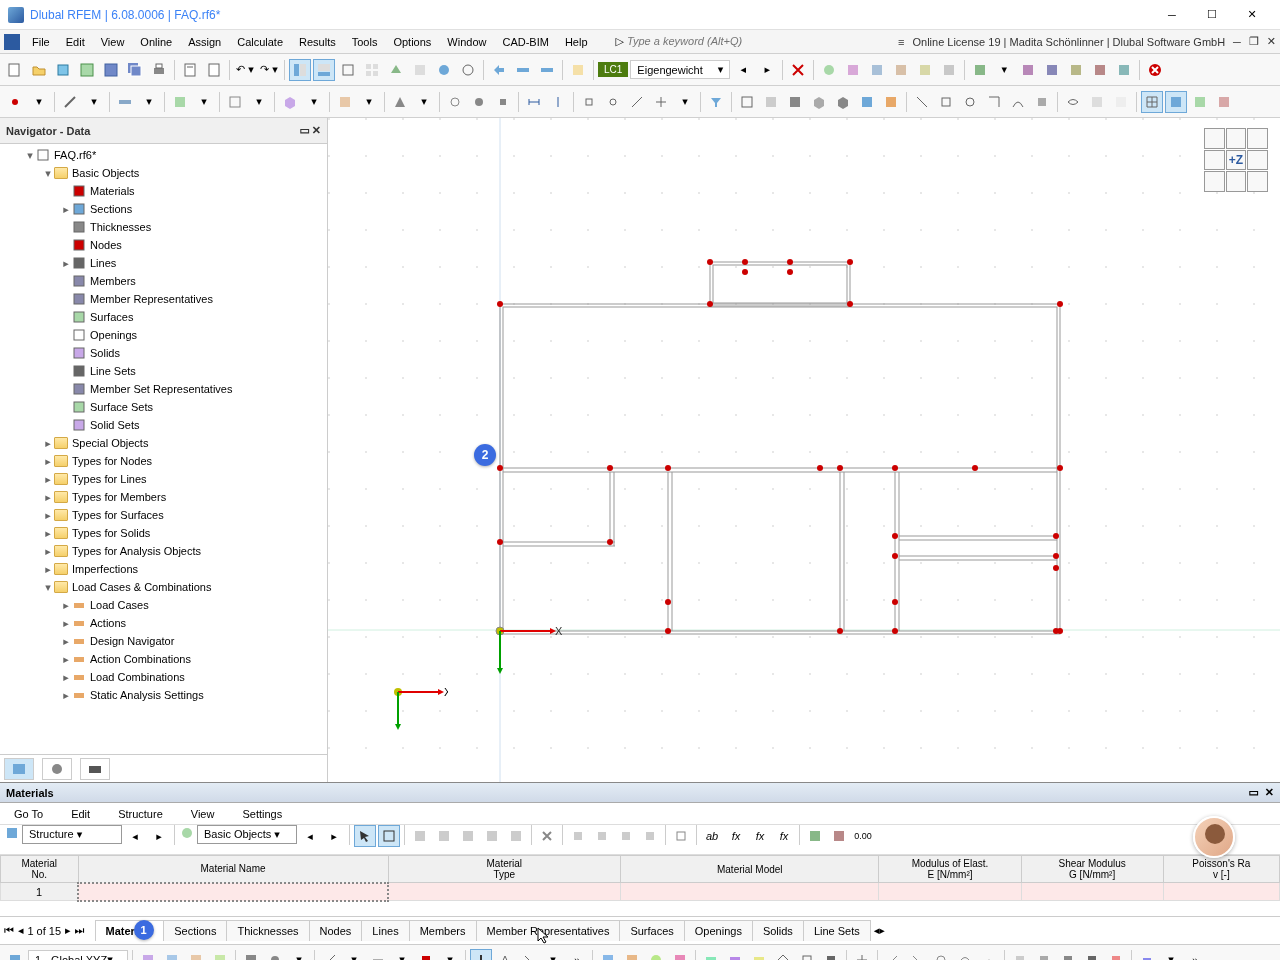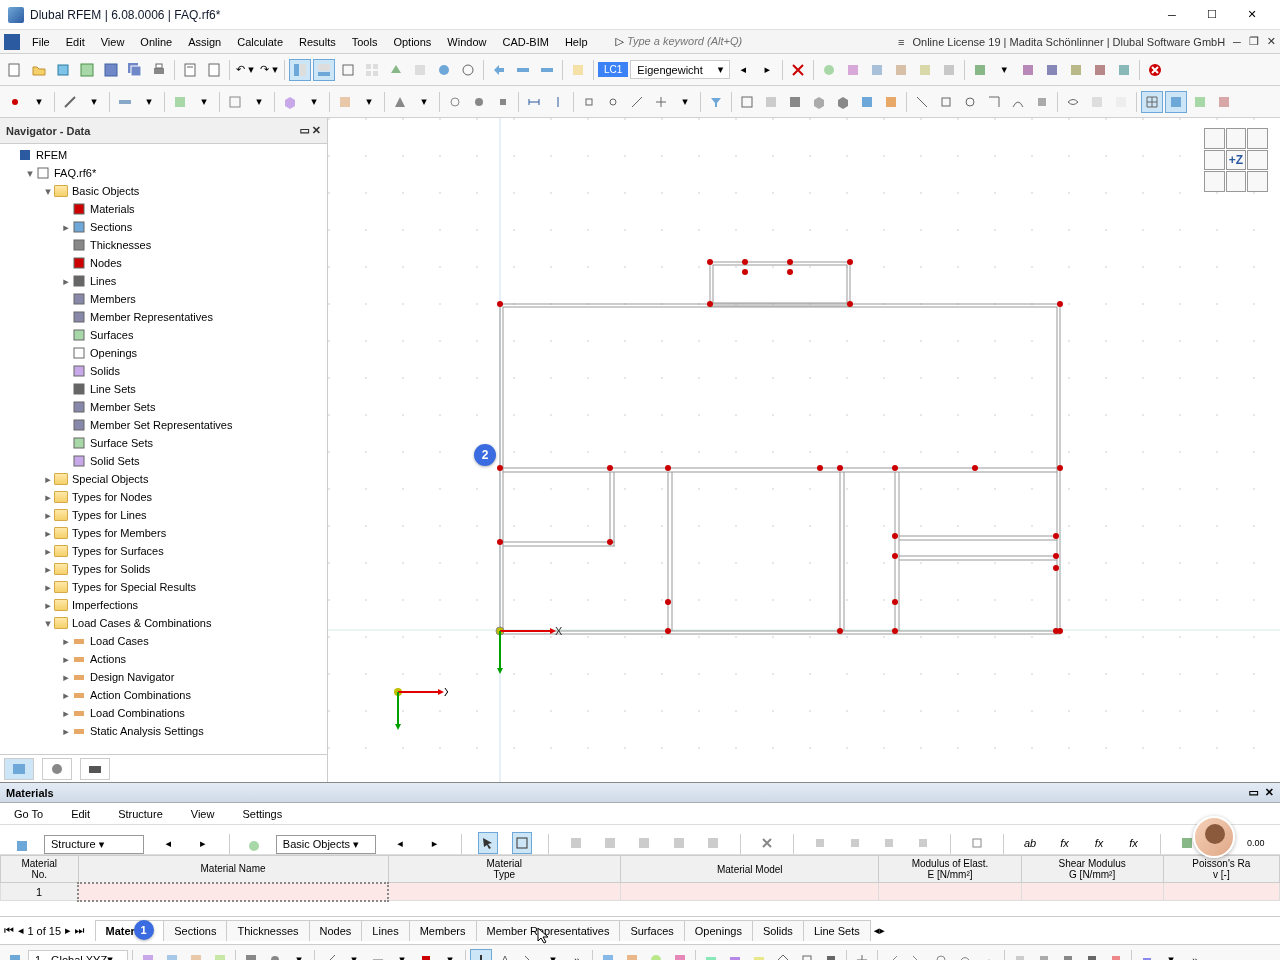--- a/index.html
+++ b/index.html
@@ -1,35 +1,35 @@
 <!DOCTYPE html>
 <html><head>
 <meta charset="utf-8">
 <style>
 * { margin: 0; padding: 0; box-sizing: border-box; font-family: 'Segoe UI', Tahoma, sans-serif; font-size: 11px; }
 body { background: #fff; overflow: hidden; width: 1280px; height: 960px; position: relative; }
 
 .titlebar { height: 30px; background: #fff; display: flex; align-items: center; padding: 0 8px; border-bottom: 1px solid #e0e0e0; }
 .titlebar-icon { width: 16px; height: 16px; background: linear-gradient(135deg, #6ea8d8, #2c5aa0); border-radius: 2px; margin-right: 6px; }
-.titlebar-text { flex: 1; font-size: 12px; color: #0f172a; }
+.titlebar-text { flex: 1; font-size: 12px; color: #3b82f6; }
 .win-controls { display: flex; gap: 0; }
 .win-btn { width: 40px; height: 28px; display: flex; align-items: center; justify-content: center; cursor: pointer; }
 
 .menubar { height: 24px; background: #f5f5f5; display: flex; align-items: center; padding: 0 4px; border-bottom: 1px solid #d0d0d0; }
 .menu-app-icon { width: 16px; height: 16px; background: #2c5aa0; margin-right: 4px; }
 .menu-item { padding: 0 8px; height: 100%; display: flex; align-items: center; cursor: pointer; }
 .menu-search { margin-left: 20px; flex: 1; }
 .menu-search input { border: none; background: transparent; width: 200px; font-size: 11px; font-style: italic; color: #888; }
 .menu-right { display: flex; align-items: center; gap: 8px; color: #333; }
 
 .toolbar { height: 32px; background: #f8f8f8; display: flex; align-items: center; padding: 0 4px; border-bottom: 1px solid #d0d0d0; gap: 2px; }
 .tb-btn { width: 22px; height: 22px; display: flex; align-items: center; justify-content: center; cursor: pointer; border: 1px solid transparent; }
 .tb-btn.active { background: #cde6f7; border-color: #6ea8d8; }
 .tb-sep { width: 1px; height: 20px; background: #ccc; margin: 0 2px; }
-.tb-dark { background: #3b82f6; color: #fff; padding: 2px 6px; font-size: 10px; }
+.tb-dark { background: #4d7c0f; color: #fff; padding: 2px 6px; font-size: 10px; }
 .tb-dropdown { padding: 2px 6px; border: 1px solid #ccc; background: #fff; min-width: 80px; display: flex; align-items: center; }
 
 .main-area { display: flex; height: calc(100% - 86px - 140px - 70px); }
 
 .navigator { width: 328px; border-right: 1px solid #ccc; display: flex; flex-direction: column; background: #fff; }
 .nav-header { height: 26px; background: #f0f0f0; border-bottom: 1px solid #ccc; display: flex; align-items: center; padding: 0 6px; font-weight: 600; color: #333; }
 .nav-header-controls { margin-left: auto; display: flex; gap: 2px; }
 .nav-tree { flex: 1; overflow: auto; padding: 2px 0; }
 .tree-item { display: flex; align-items: center; height: 18px; cursor: pointer; padding-left: 6px; }
 .tree-icon { width: 14px; height: 14px; display: inline-flex; align-items: center; justify-content: center; margin-right: 4px; }
@@ -44,21 +44,21 @@
 .viewcube-cell { border: 1px solid #999; background: #f8f8f8; }
 .viewcube-center { display: flex; align-items: center; justify-content: center; font-size: 12px; color: #2c5aa0; font-weight: bold; }
 
 .badge { position: absolute; width: 22px; height: 22px; border-radius: 50%; background: #3b6be0; color: #fff; display: flex; align-items: center; justify-content: center; font-weight: bold; font-size: 12px; box-shadow: 0 1px 3px rgba(0,0,0,0.3); }
 
 .axes { position: absolute; left: 60px; bottom: 50px; width: 60px; height: 60px; }
 
 .bottom-panel { height: 162px; border-top: 1px solid #888; background: #fff; display: flex; flex-direction: column; }
 .bp-titlebar { height: 20px; background: linear-gradient(180deg, #e3ecf5, #d0dae8); display: flex; align-items: center; padding: 0 6px; font-weight: 600; border-bottom: 1px solid #aaa; }
 .bp-menus { height: 22px; display: flex; align-items: center; padding: 0 6px; gap: 12px; border-bottom: 1px solid #ddd; }
-.bp-toolbar { height: 30px; display: flex; align-items: flex-end; padding: 0 14px; gap: 14px; border-bottom: 1px solid #ddd; }
+.bp-toolbar { height: 30px; display: flex; align-items: flex-start; padding: 0 4px; gap: 2px; border-bottom: 1px solid #ddd; }
 .bp-select { padding: 2px 6px; border: 1px solid #999; background: #fff; min-width: 100px; }
 .bp-table { flex: 1; overflow: hidden; }
 .bp-table table { width: 100%; border-collapse: collapse; }
 .bp-table th { background: #f0f0f0; border: 1px solid #ccc; padding: 2px 4px; font-weight: normal; font-size: 10px; text-align: center; }
 .bp-table td { border: 1px solid #ddd; padding: 2px 4px; height: 18px; background: #fde8e8; }
 .bp-tabs { height: 28px; display: flex; align-items: center; border-top: 1px solid #ccc; padding: 0 4px; }
 .bp-pager { display: flex; align-items: center; gap: 4px; margin-right: 10px; }
 .bp-tab { padding: 4px 10px; border: 1px solid #ccc; border-bottom: none; background: #f8f8f8; cursor: pointer; margin-right: -1px; }
 .bp-tab.active { background: #fff; font-weight: 600; }
 
@@ -537,29 +537,20 @@
 <div class="main-area">
   <div class="navigator">
     <div class="nav-header">
       <span>Navigator - Data</span>
       <div class="nav-header-controls">
         <span style="cursor:pointer;">▭</span>
         <span style="cursor:pointer;">✕</span>
       </div>
     </div>
     <div class="nav-tree" id="nav-tree">
-        <div class="tree-item" style="padding-left: 6px;">
-          <span class="tree-expand"></span>
-          <span class="tree-icon">
-            <svg width="14" height="14">
-              <rect x="2" y="2" width="10" height="10" fill="#2c5aa0"></rect>
-            </svg>
-          </span>
-          <span>RFEM</span>
-        </div>
         <div class="tree-item" style="padding-left: 24px;">
           <span class="tree-expand">▾</span>
           <span class="tree-icon">
             <svg width="14" height="14">
               <rect x="2" y="2" width="10" height="10" fill="#fff" stroke="#666"></rect>
             </svg>
           </span>
           <span>FAQ.rf6*</span>
         </div>
         <div class="tree-item" style="padding-left: 42px;">
@@ -668,44 +659,35 @@
           </span>
           <span>Line Sets</span>
         </div>
         <div class="tree-item" style="padding-left: 60px;">
           <span class="tree-expand"></span>
           <span class="tree-icon">
             <svg width="12" height="12">
               <rect x="1" y="1" width="10" height="10" fill="#88a" stroke="#666"></rect>
             </svg>
           </span>
-          <span>Member Sets</span>
+          <span>Member Set Representatives</span>
         </div>
         <div class="tree-item" style="padding-left: 60px;">
           <span class="tree-expand"></span>
           <span class="tree-icon">
             <svg width="12" height="12">
-              <rect x="1" y="1" width="10" height="10" fill="#88a" stroke="#666"></rect>
-            </svg>
-          </span>
-          <span>Member Set Representatives</span>
+              <rect x="1" y="1" width="10" height="10" fill="#a8d8a8" stroke="#666"></rect>
+            </svg>
+          </span>
+          <span>Surface Sets</span>
         </div>
         <div class="tree-item" style="padding-left: 60px;">
           <span class="tree-expand"></span>
           <span class="tree-icon">
             <svg width="12" height="12">
-              <rect x="1" y="1" width="10" height="10" fill="#a8d8a8" stroke="#666"></rect>
-            </svg>
-          </span>
-          <span>Surface Sets</span>
-        </div>
-        <div class="tree-item" style="padding-left: 60px;">
-          <span class="tree-expand"></span>
-          <span class="tree-icon">
-            <svg width="12" height="12">
               <rect x="1" y="1" width="10" height="10" fill="#c8a8e8" stroke="#666"></rect>
             </svg>
           </span>
           <span>Solid Sets</span>
         </div>
         <div class="tree-item" style="padding-left: 42px;">
           <span class="tree-expand">▸</span>
           <span class="tree-icon">
             <span class="folder-icon"></span>
           </span>
@@ -744,21 +726,21 @@
           <span class="tree-icon">
             <span class="folder-icon"></span>
           </span>
           <span>Types for Solids</span>
         </div>
         <div class="tree-item" style="padding-left: 42px;">
           <span class="tree-expand">▸</span>
           <span class="tree-icon">
             <span class="folder-icon"></span>
           </span>
-          <span>Types for Special Results</span>
+          <span>Types for Analysis Objects</span>
         </div>
         <div class="tree-item" style="padding-left: 42px;">
           <span class="tree-expand">▸</span>
           <span class="tree-icon">
             <span class="folder-icon"></span>
           </span>
           <span>Imperfections</span>
         </div>
         <div class="tree-item" style="padding-left: 42px;">
           <span class="tree-expand">▾</span>

